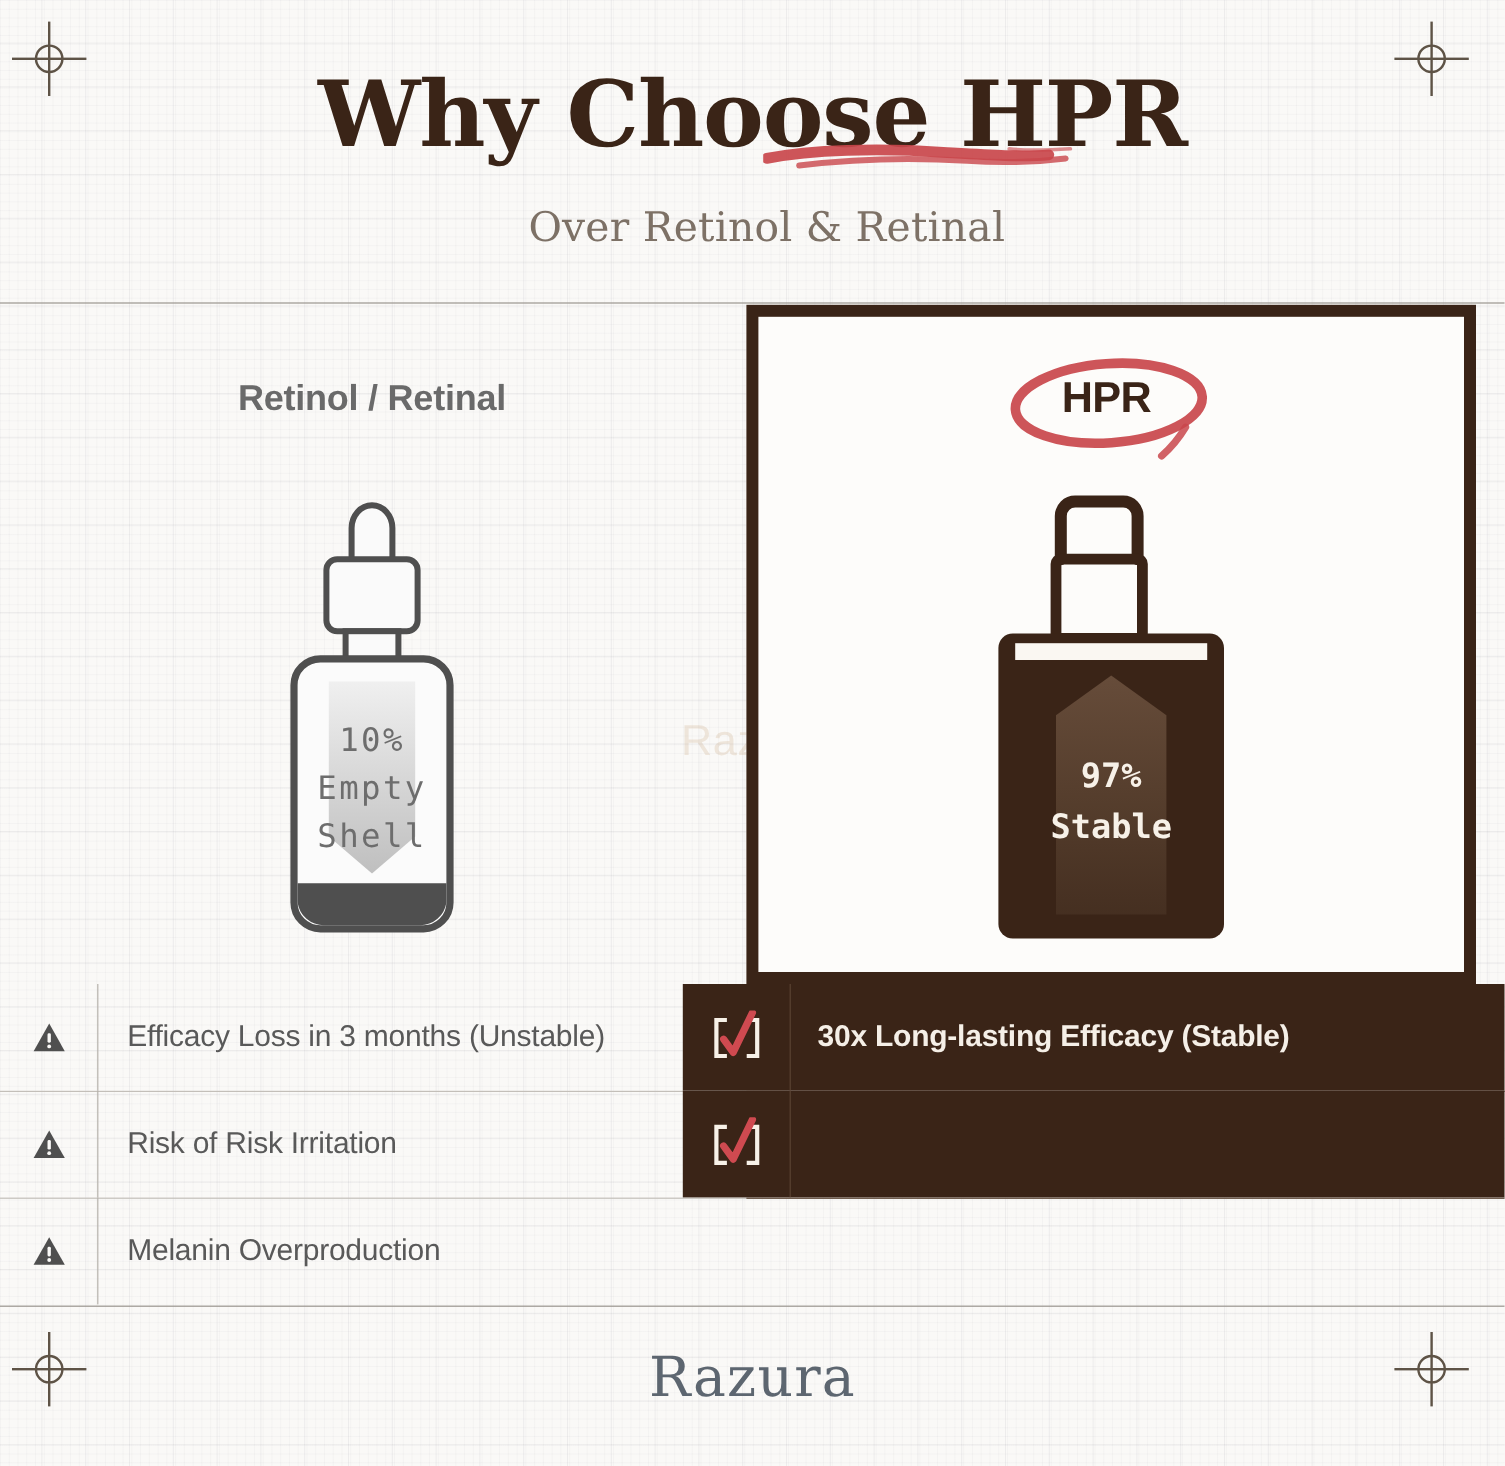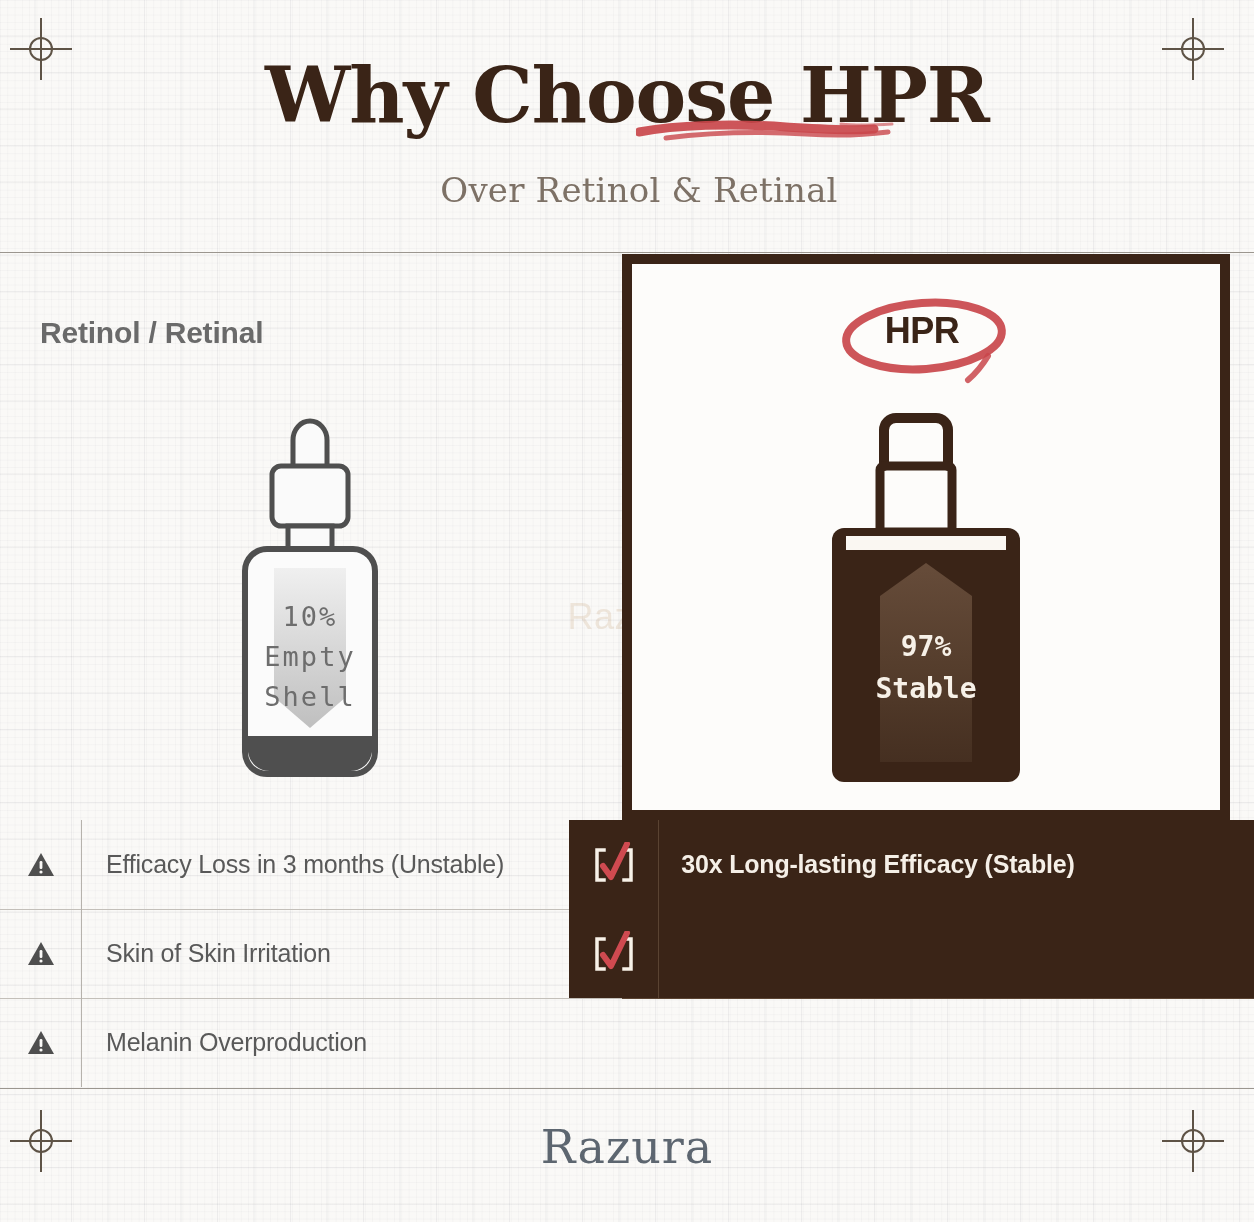--- a/index.html
+++ b/index.html
@@ -78,22 +78,22 @@
   
   #compare { position:absolute; left:0; top:252px; width:1254px; height:836px; z-index:2; }
 
   .hline { position:absolute; height:1px; background:#b7b3ad; }
   #hl-top    { left:0; top:0;   width:1254px; background:#9b968f; }
   #hl-bottom { left:0; top:836px; width:1254px; background:#9b968f; }
 
   
   #left-visual { position:absolute; left:0; top:2px; width:620px; height:566px; }
   #left-heading {
-    position:absolute; left:0; top:62px; width:620px; text-align:left;
-    font-size:30px; font-weight:700; color:#6a6a6a; letter-spacing:-0.2px;padding-left:40px;
+    position:absolute; left:0; top:62px; width:620px; text-align:center;
+    font-size:30px; font-weight:700; color:#6a6a6a; letter-spacing:-0.2px;
   }
   #retinol-bottle { position:absolute; left:231px; top:162px; }
 
   
   #hpr-panel {
     position:absolute; left:622px; top:2px; width:608px; height:566px;
     border:10px solid #3a2417;
     background:#fdfcfa;
   }
   #hpr-badge { position:absolute; left:140px; top:28px; width:300px; height:92px; }
@@ -288,21 +288,21 @@
 
       <div class="row" id="row-1">
         <div class="cell-neg">
           <div class="neg-icon-box">
             <svg width="28" height="26" viewBox="0 0 28 26">
               <path d="M14,1 L27,24 L1,24 Z" fill="#4f4f4f"></path>
               <rect x="12.6" y="9" width="2.8" height="8" rx="1.2" fill="#faf9f7"></rect>
               <circle cx="14" cy="20" r="1.6" fill="#faf9f7"></circle>
             </svg>
           </div>
-          <div class="neg-label">Skin of Skin Irritation</div>
+          <div class="neg-label">Risk of Risk Irritation</div>
         </div>
         <div class="cell-pos">
           <div class="pos-icon-box">
             <svg width="50" height="46" viewBox="0 0 50 46">
               <path d="M15,8 L8,8 L8,38 L15,38" stroke="#f7f1e8" stroke-width="3.5" fill="none" stroke-linecap="square"></path>
               <path d="M35,8 L42,8 L42,38 L35,38" stroke="#f7f1e8" stroke-width="3.5" fill="none" stroke-linecap="square"></path>
               <path d="M14,24 L22,35 L38,2" stroke="#cf4a50" stroke-width="6" fill="none" stroke-linecap="round" stroke-linejoin="round"></path>
             </svg>
           </div>
         </div>

